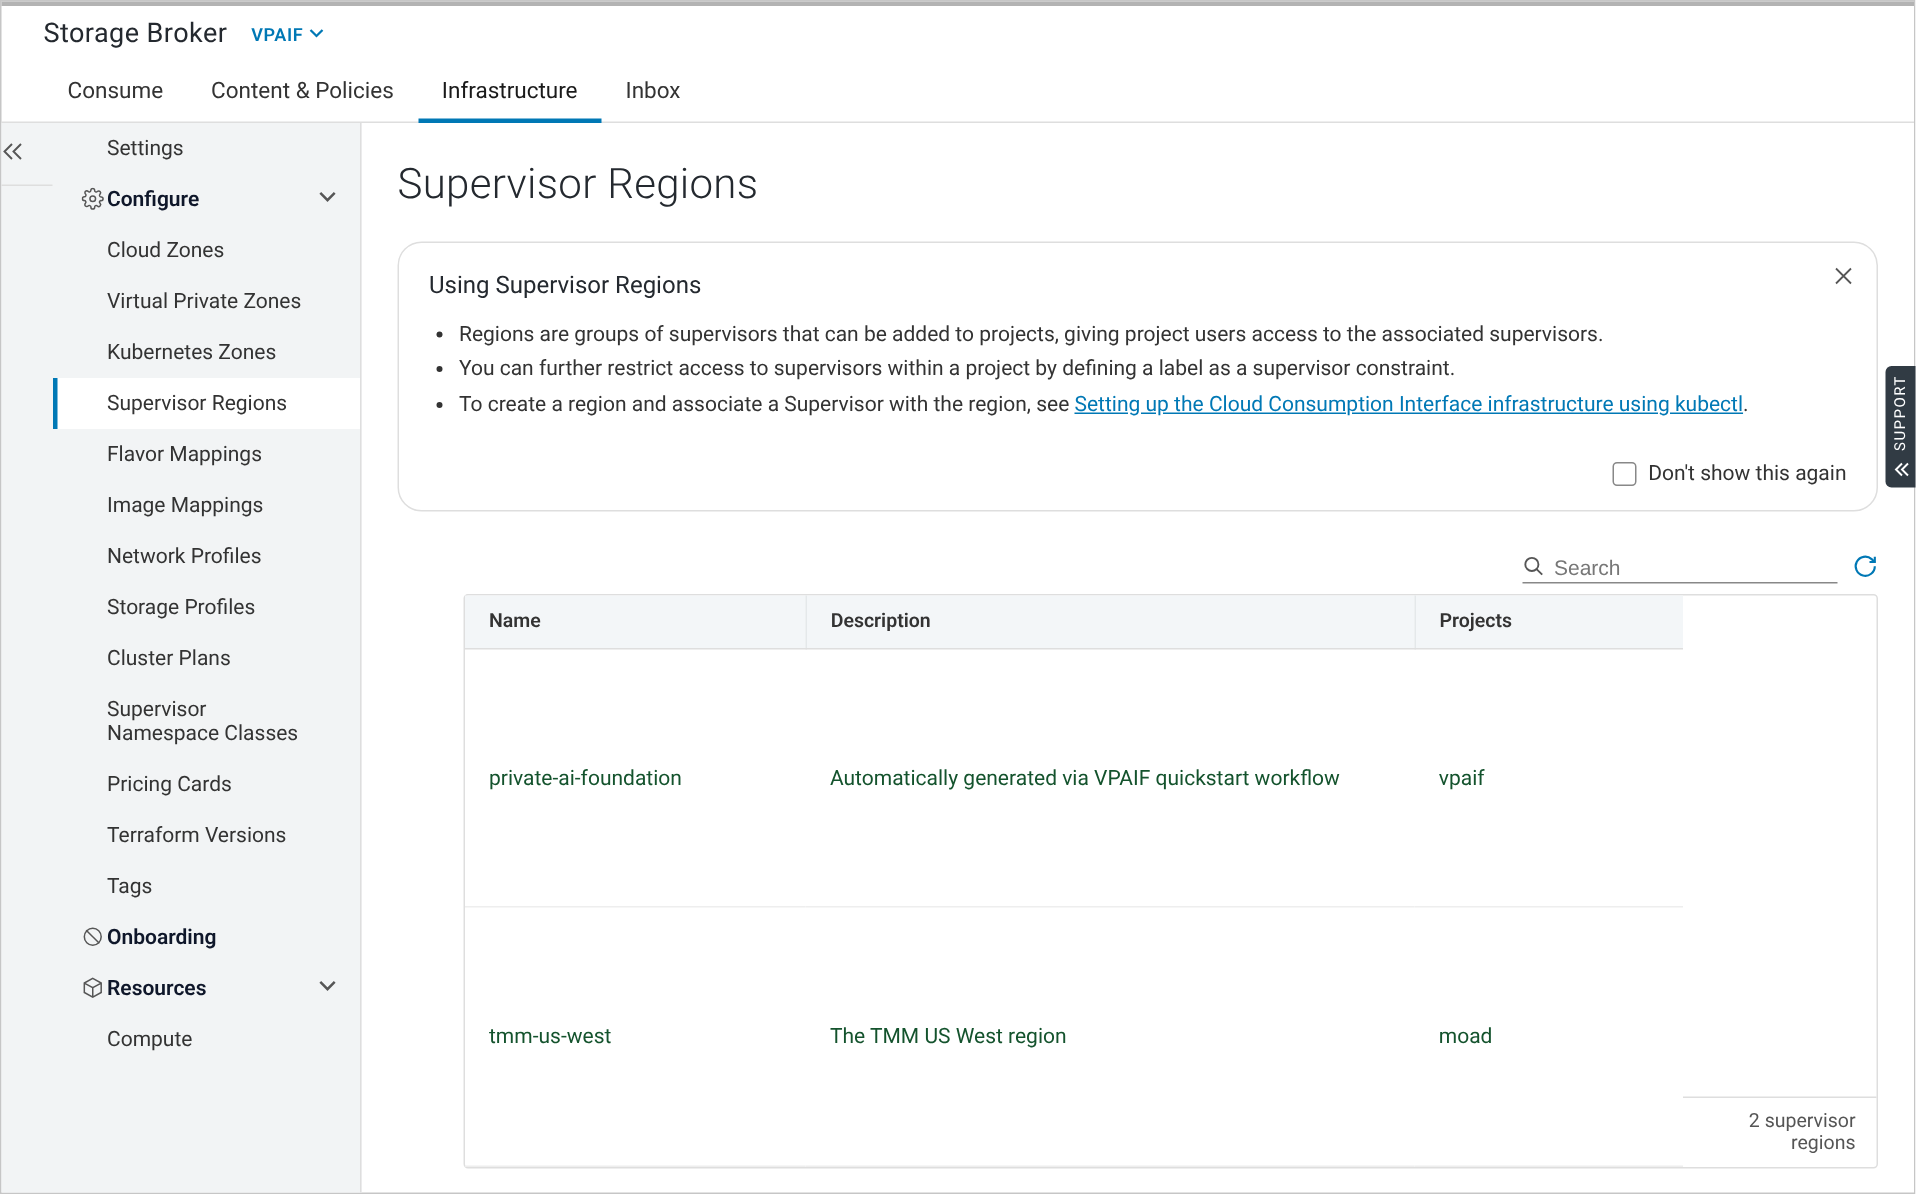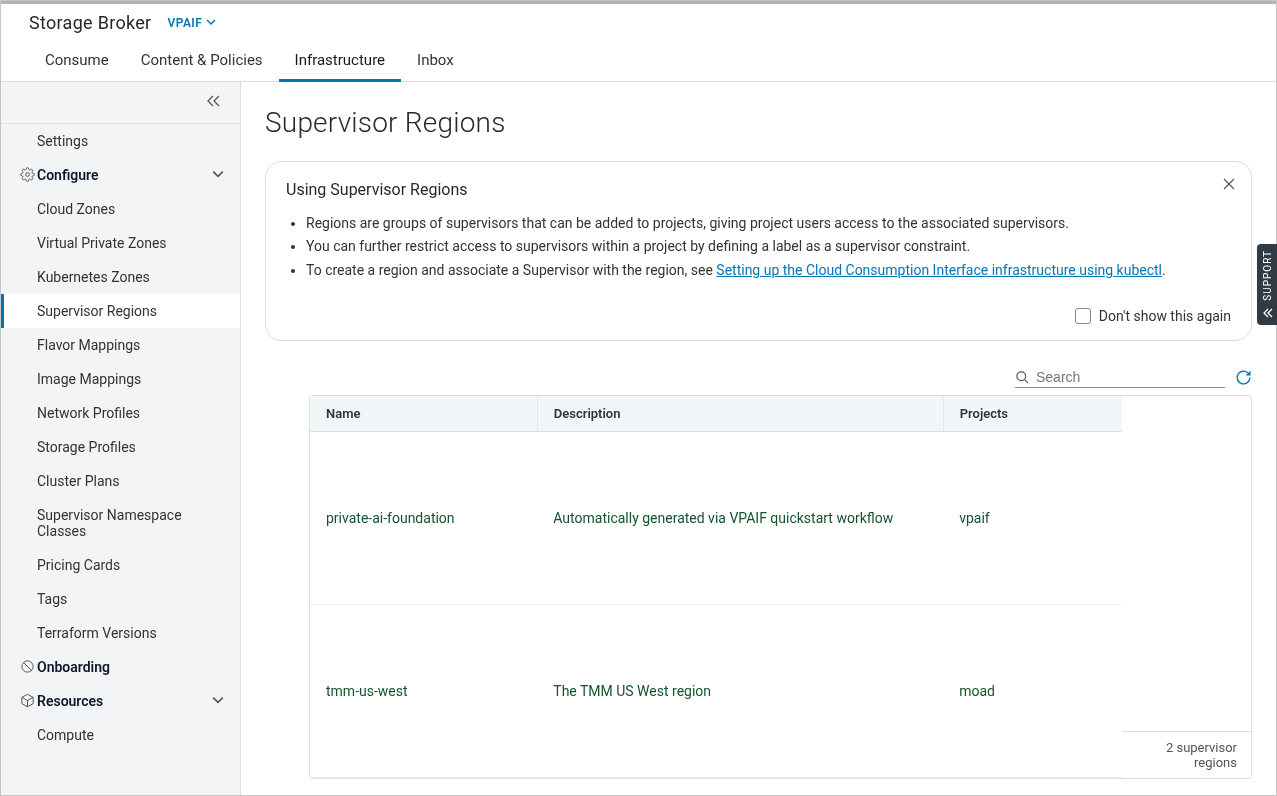--- a/index.html
+++ b/index.html
@@ -13,21 +13,21 @@
   .chevron { margin-left: 4px; }
 
   
   .top-tabs { display: flex; padding: 0 28px; margin-top: 8px; border-bottom: 1px solid #dedede; }
   .top-tab { padding: 10px 16px 12px 16px; font-size: 15px; color: #333; cursor: pointer; position: relative; }
   .top-tab.active { color: #1a1a1a; }
   .top-tab.active::after { content: ""; position: absolute; left: 0; right: 0; bottom: -1px; height: 3px; background: #0078b5; }
 
   
   .body { flex: 1; display: flex; min-height: 0; }
-  .sidebar { width: 240px; background: #f2f4f5; border-right: 1px solid #dedede; display: flex; flex-direction: column; }
+  .sidebar { width: 240px; background: #f2f4f5; border-right: 1px solid #dedede; display: flex; flex-direction: row; }
   .collapse-bar { height: 42px; display: flex; align-items: center; justify-content: flex-end; padding-right: 18px; border-bottom: 1px solid #dedede; }
   .dbl-chevron { color: #565656; cursor: pointer; }
 
   .nav-list { flex: 1; overflow: auto; padding-bottom: 12px; }
   .nav-item { display: flex; align-items: center; padding: 9px 16px 9px 36px; font-size: 14px; color: #333; cursor: pointer; }
   .nav-item.sub { padding-left: 36px; }
   .nav-section { display: flex; align-items: flex-start; padding: 9px 16px 9px 16px; font-weight: 600; color: #0f172a; cursor: pointer; }
   .nav-section .icon-slot { width: 20px; display: inline-flex; align-items: center; justify-content: center; color: #565656; }
   .nav-section .label { flex: 1; }
   .nav-section .caret { color: #565656; }
@@ -122,22 +122,22 @@
         <div class="nav-item sub">Virtual Private Zones</div>
         <div class="nav-item sub">Kubernetes Zones</div>
         <div class="nav-item sub active">Supervisor Regions</div>
         <div class="nav-item sub">Flavor Mappings</div>
         <div class="nav-item sub">Image Mappings</div>
         <div class="nav-item sub">Network Profiles</div>
         <div class="nav-item sub">Storage Profiles</div>
         <div class="nav-item sub">Cluster Plans</div>
         <div class="nav-item sub" style="padding-right:40px;">Supervisor Namespace Classes</div>
         <div class="nav-item sub">Pricing Cards</div>
+        <div class="nav-item sub">Terraform Versions</div>
         <div class="nav-item sub">Tags</div>
-        <div class="nav-item sub">Terraform Versions</div>
 
         <div class="nav-section">
           <span class="icon-slot">
             <svg width="15" height="15" viewBox="0 0 24 24" fill="none" stroke="currentColor" stroke-width="1.6">
                 <circle cx="12" cy="12" r="9"></circle>
                 <path d="M5 5 L19 19"></path>
               </svg>
           </span>
           <span class="label">Onboarding</span>
         </div>

